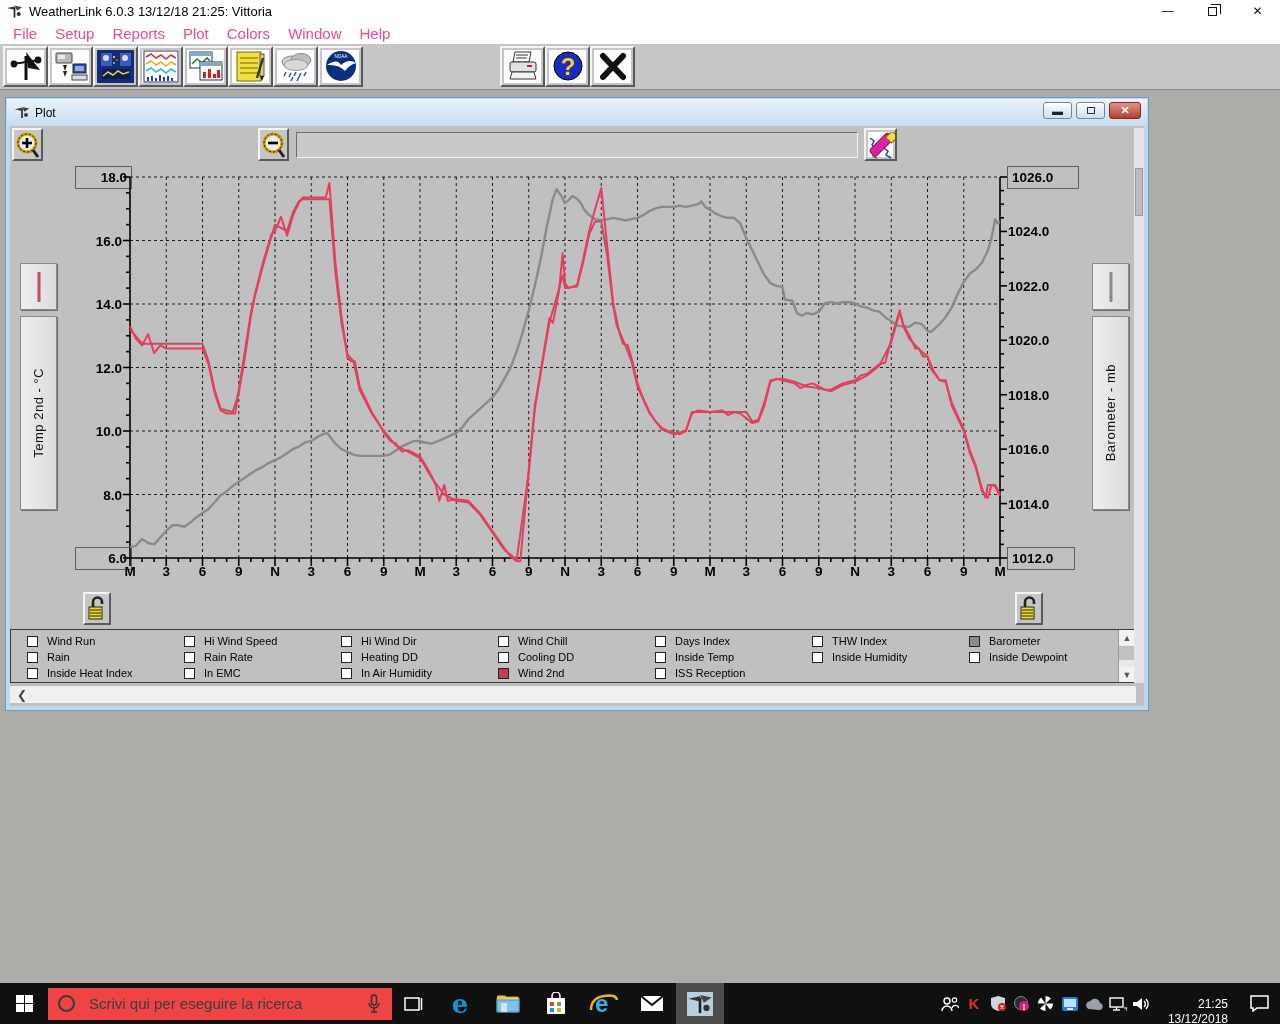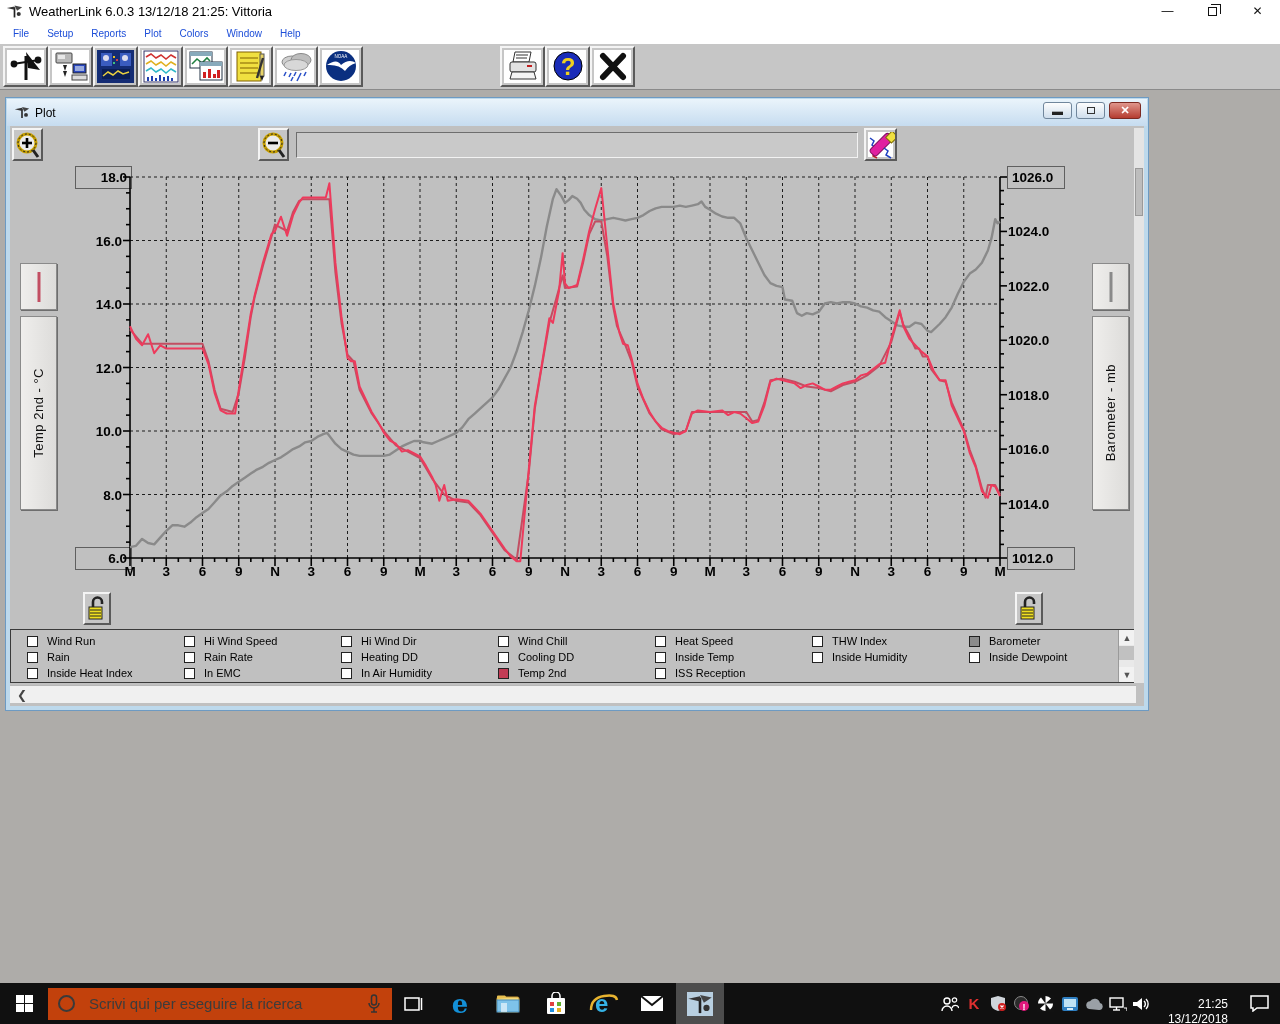--- a/index.html
+++ b/index.html
@@ -8,21 +8,21 @@
 
   
   #titlebar{position:absolute;left:0;top:0;width:1280px;height:22px;background:#fff;display:flex;align-items:center;}
   #app-icon{width:17px;height:15px;margin:0 6px 0 6px;}
   #title-text{font-size:13px;color:#000;}
   #win-controls{position:absolute;right:0;top:0;height:22px;display:flex;}
   .wc{width:45px;height:22px;display:flex;align-items:center;justify-content:center;font-size:12px;color:#111;background:#fff;}
   .wc .sq{width:9px;height:9px;border:1px solid #111;position:relative;background:#fff;}
   .wc .sq:before{content:"";position:absolute;left:2px;top:-4px;width:9px;height:9px;border:1px solid #111;border-bottom:none;border-left:none;}
   #menubar{position:absolute;left:0;top:22px;width:1280px;height:22px;background:#fff;display:flex;align-items:center;padding-left:4px;}
-  .menu-item{font-size:10px;color:#1d4ed8;padding:2px 9px;}
+  .menu-item{font-size:15px;color:#ec4899;padding:2px 9px;}
   #toolbar{position:absolute;left:0;top:44px;width:1280px;height:46px;background:#c6c6c6;border-bottom:1px solid #8a8a8a;}
   .tbtn{position:absolute;top:2px;width:45px;height:41px;background:#c6c6c6;border:2px solid;border-color:#f4f4f4 #5a5a5a #5a5a5a #f4f4f4;padding:2px;}
   .tbtn .ic{width:100%;height:100%;background:#fff;display:flex;align-items:center;justify-content:center;overflow:hidden;}
 
   
   #plot-window{position:absolute;left:6px;top:98px;width:1142px;height:612px;background:#bdd9ec;box-shadow:0 0 0 1px #6d9ac2;}
   #pw-titlebar{position:absolute;left:1px;top:1px;width:1140px;height:27px;background:linear-gradient(180deg,#eaf4fb,#c6dcf0);display:flex;align-items:center;}
   #pw-title{font-size:12px;color:#000;margin-left:5px;}
   #pw-controls{position:absolute;right:6px;top:3px;display:flex;gap:4px;}
   .pwc{width:29px;height:17px;border:1px solid #70869c;border-radius:3px;background:linear-gradient(#fdfdfd,#cfdeed);display:flex;align-items:center;justify-content:center;font-size:11px;color:#222;font-weight:bold;}
@@ -62,21 +62,21 @@
   #h-scrollbar{position:absolute;left:0;top:559px;width:1126px;height:18px;background:#f0f0f0;border-top:1px solid #b8b8b8;}
   #h-scroll-left{position:absolute;left:4px;top:1px;width:16px;height:16px;color:#444;font-size:12px;display:flex;align-items:center;justify-content:center;}
   #v-scrollbar{position:absolute;left:1124px;top:2px;width:10px;height:555px;background:#e4e4e4;}
   #v-thumb{position:absolute;left:1px;top:40px;width:8px;height:48px;background:#bdbdbd;border:1px solid #9a9a9a;}
 
   
   #taskbar{position:absolute;left:0;top:983px;width:1280px;height:41px;background:#101010;display:flex;align-items:center;}
   #start-button{width:48px;height:41px;display:flex;align-items:center;justify-content:center;}
   .winlogo{display:grid;grid-template-columns:8px 8px;grid-template-rows:8px 8px;gap:1px;}
   .winlogo div{background:#fff;}
-  #search-box{width:344px;height:32px;background:#c2410c;display:flex;align-items:center;padding:0 10px;}
+  #search-box{width:344px;height:32px;background:#ef4444;display:flex;align-items:center;padding:0 10px;}
   #search-circle{width:17px;height:17px;border:2px solid #3a3a3a;border-radius:50%;flex:none;}
   #search-input{border:none;outline:none;flex:1;font-size:15px;color:#222;margin-left:12px;background:transparent;}
   #search-input::placeholder{color:#3c3c3c;}
   #task-view{width:44px;height:41px;display:flex;align-items:center;justify-content:center;}
   .tb-app{width:48px;height:41px;display:flex;align-items:center;justify-content:center;position:relative;}
   .tb-app.active{background:#4d4d4d;}
   #tray{position:absolute;right:0;top:0;height:41px;display:flex;align-items:center;}
   .tray-ic{width:24px;height:41px;display:flex;align-items:center;justify-content:center;}
   #clock{color:#fff;font-size:12px;text-align:right;line-height:15px;margin:16px 10px 0 14px;}
   #action-center{width:42px;height:41px;display:flex;align-items:center;justify-content:center;}
@@ -311,21 +311,21 @@
               <polyline points="2,6 6,9 4,13 8,16" fill="none" stroke="#2040c0" stroke-width="1.5"></polyline>
               <polyline points="3,17 7,20 5,24 9,26" fill="none" stroke="#c02020" stroke-width="1.5"></polyline>
               <rect x="4" y="10" width="26" height="9" rx="3" transform="rotate(-45 13 18)" fill="#e020a0" stroke="#801060"></rect>
               <rect x="20" y="-1" width="8" height="9" transform="rotate(45 22 4)" fill="#f0e040" stroke="#807000"></rect>
               <polyline points="16,16 20,19 18,23 23,26" fill="none" stroke="#2040c0" stroke-width="1.5"></polyline>
             </svg></div>
       </div>
 
       <div class="axis-box right-al" style="left:65px;top:40px;width:57px">18.0</div>
       <div class="axis-box right-al" style="left:65px;top:421px;width:57px">6.0</div>
-      <div class="axis-box" style="left:997px;top:40px;width:58px">1026.0</div>
+      <div class="axis-box" style="left:997px;top:40px;width:72px">1026.0</div>
       <div class="axis-box" style="left:997px;top:421px;width:68px">1012.0</div>
 
       <div class="vbtn" style="left:10px;top:137px;width:37px;height:47px">
         <svg width="8" height="34">
             <line x1="4" y1="2" x2="4" y2="32" stroke="#c24e62" stroke-width="3"></line>
           </svg>
       </div>
       <div class="vbtn" style="left:10px;top:190px;width:37px;height:194px">
         <span class="axis-title">Temp 2nd - °C</span>
       </div>
@@ -615,26 +615,26 @@
               <span class="cb-label">Wind Chill</span>
             </div>
 
             <div class="cb-item">
               <span class="cb-box"></span>
               <span class="cb-label">Cooling DD</span>
             </div>
 
             <div class="cb-item">
               <span class="cb-box" style="background-color: rgb(194, 60, 85);"></span>
-              <span class="cb-label">Temp 2nd</span>
-            </div>
-
-            <div class="cb-item">
-              <span class="cb-box"></span>
-              <span class="cb-label">Heat Speed</span>
+              <span class="cb-label">Wind 2nd</span>
+            </div>
+
+            <div class="cb-item">
+              <span class="cb-box"></span>
+              <span class="cb-label">Days Index</span>
             </div>
 
             <div class="cb-item">
               <span class="cb-box"></span>
               <span class="cb-label">Inside Temp</span>
             </div>
 
             <div class="cb-item">
               <span class="cb-box"></span>
               <span class="cb-label">ISS Reception</span>

